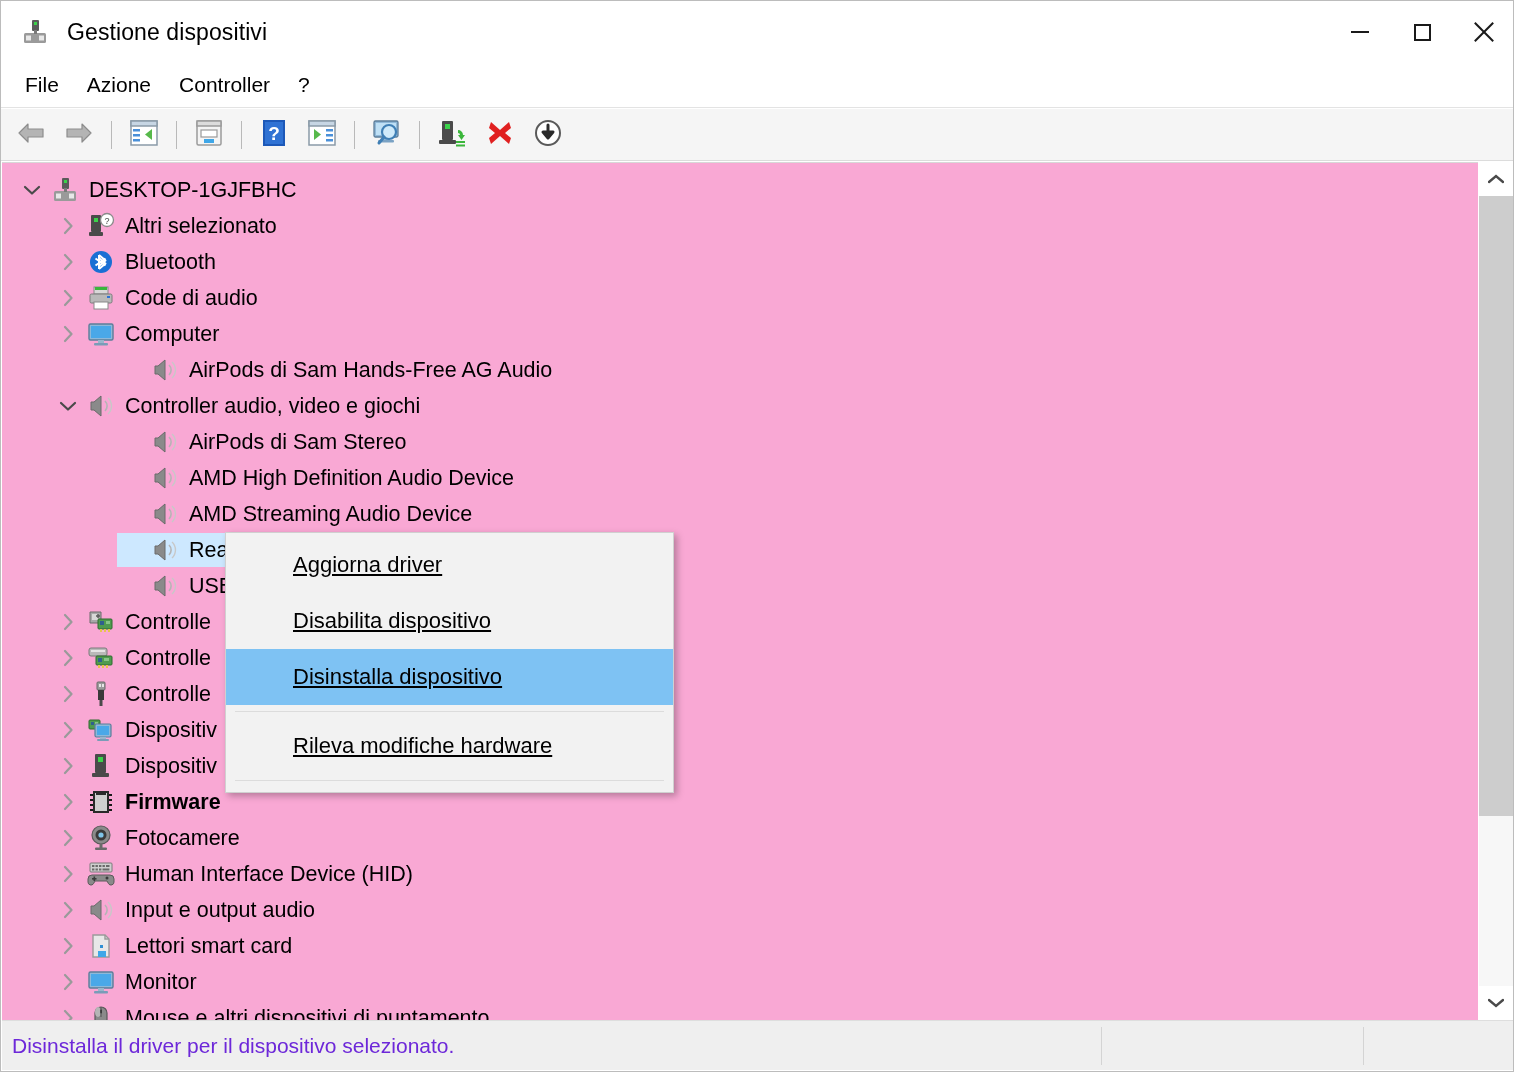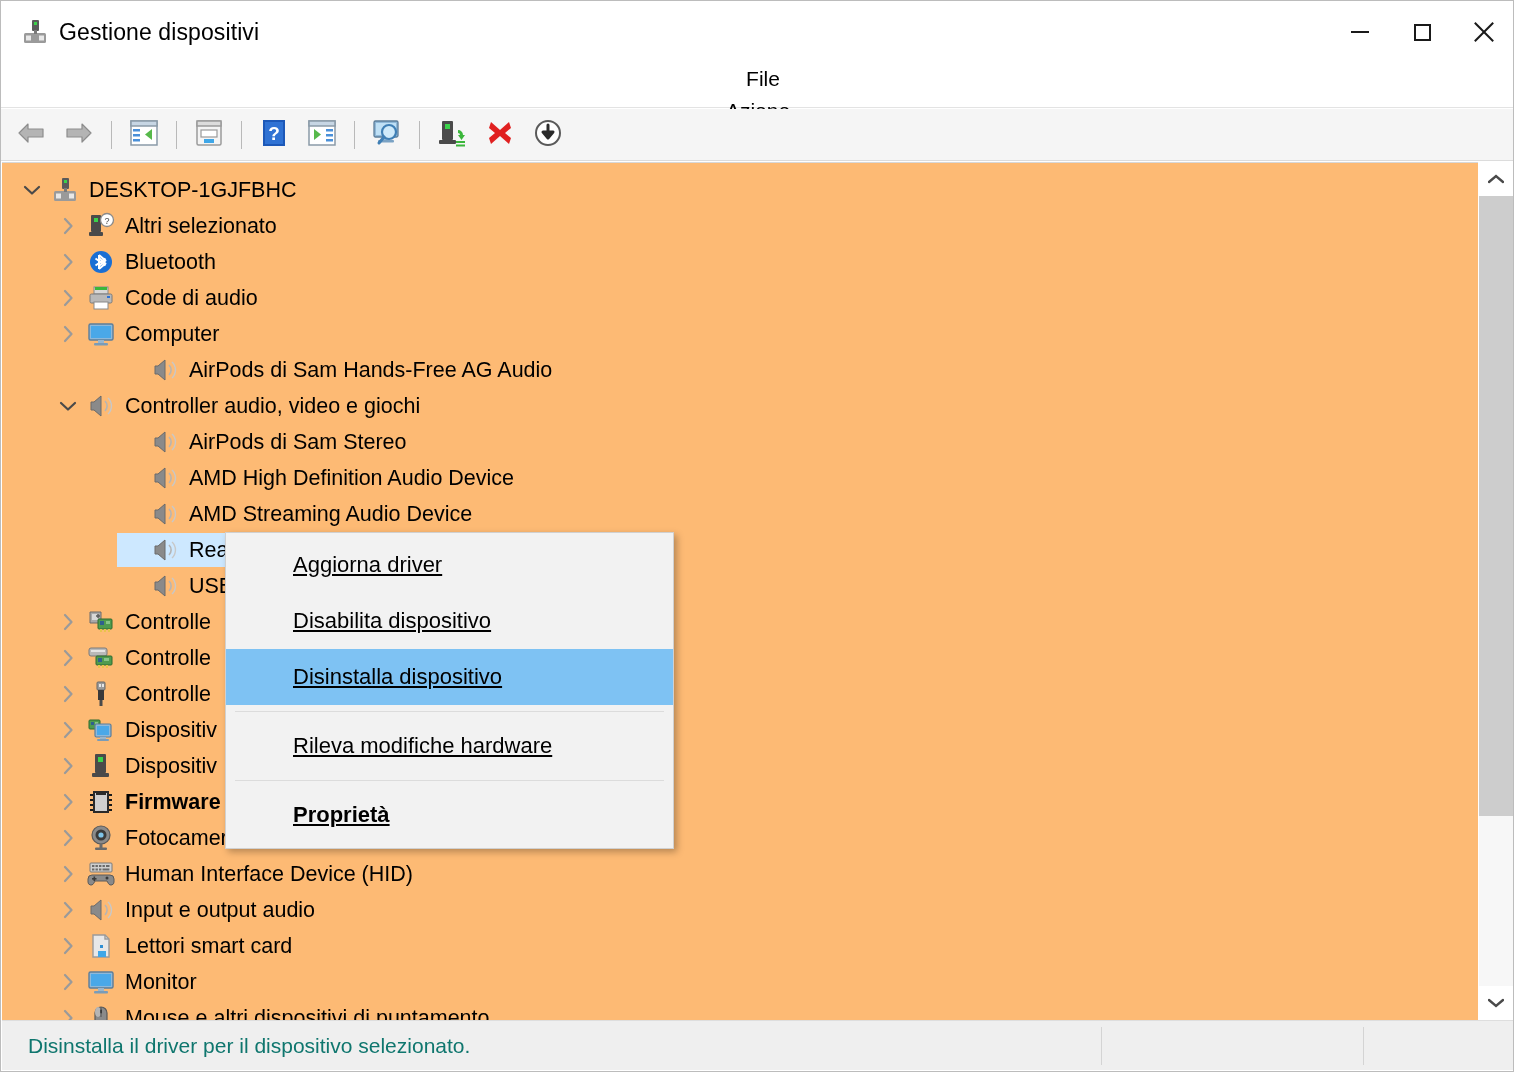--- a/index.html
+++ b/index.html
@@ -22,21 +22,21 @@
   .titlebar {
     position: absolute; left: 0; top: 0; width: 1514px; height: 62px;
     background: #ffffff;
     display: flex; align-items: center;
   }
   .title-icon {
     margin-left: 20px; width: 28px; height: 28px;
     position: relative; flex: none;
   }
   .title-text {
-    margin-left: 10px;
+    margin-left: 18px;
     font-size: 23px; color: #000000; letter-spacing: 0.1px;
     white-space: nowrap;
   }
   .win-controls {
     position: absolute; right: 0; top: 0; height: 62px;
     display: flex; align-items: stretch;
   }
   .win-btn {
     width: 62px; height: 62px;
     display: flex; align-items: center; justify-content: center;
@@ -51,21 +51,20 @@
   }
   .glyph-close::before { transform: translate(-50%, -3px) rotate(45deg); }
   .glyph-close::after  { transform: translate(-50%, -3px) rotate(-45deg); }
 
   
   .menubar {
     position: absolute; left: 0; top: 62px; width: 1514px; height: 45px;
     background: #ffffff;
     display: flex; align-items: center;
     border-bottom: 1px solid #e3e3e3;
-    flex-direction: column;
   }
   .menubar-item {
     padding: 4px 14px;
     font-size: 21px; color: #000000; white-space: nowrap;
     cursor: default;
   }
   .menubar-item:first-child { margin-left: 10px; }
 
   
   .toolbar {
@@ -81,21 +80,21 @@
   }
   .tb-sep {
     width: 1px; height: 28px; background: #b9b9b9; margin: 0 8px; flex: none;
   }
   .tb-btn:first-child { margin-left: 8px; }
 
   
   .treepane {
     position: absolute; left: 1px; top: 161px;
     width: 1478px; height: 858px;
-    background: #fdba74;
+    background: #f9a8d4;
     overflow: hidden;
     border-top: 1px solid #d8d8d8;
   }
   .tree { padding-top: 9px; }
   .row {
     height: 36px; display: flex; align-items: center;
     white-space: nowrap; cursor: default; position: relative;
   }
   .row .label {
     font-size: 21.5px; color: #000000; line-height: 36px;
@@ -146,22 +145,22 @@
 
   
   .statusbar {
     position: absolute; left: 1px; bottom: 1px;
     width: 1511px; height: 50px;
     background: #efefef;
     border-top: 1px solid #dedede;
     display: flex; align-items: center;
   }
   .status-text {
-    font-size: 21px; color: #0f766e;
-    margin-left: 26px; white-space: nowrap;
+    font-size: 21px; color: #6d28d9;
+    margin-left: 10px; white-space: nowrap;
   }
   .status-div {
     position: absolute; top: 6px; width: 1px; height: 38px; background: #d4d4d4;
   }
 
   
   .ctxmenu {
     position: absolute;
     left: 224px; top: 531px;
     width: 449px;
@@ -805,21 +804,20 @@
     </div>
   </div>
 
   <div class="ctxmenu" id="ctxmenu">
       <div class="ctx-item">Aggiorna driver</div>
       <div class="ctx-item">Disabilita dispositivo</div>
       <div class="ctx-item highlight">Disinstalla dispositivo</div>
       <div class="ctx-sep"></div>
       <div class="ctx-item">Rileva modifiche hardware</div>
       <div class="ctx-sep"></div>
-      <div class="ctx-item bold">Proprietà</div>
     </div>
 
   <div class="statusbar">
     <div class="status-text">Disinstalla il driver per il dispositivo selezionato.</div>
     <div class="status-div" style="left:1099px;"></div>
     <div class="status-div" style="left:1361px;"></div>
   </div>
 
 </div>
 

